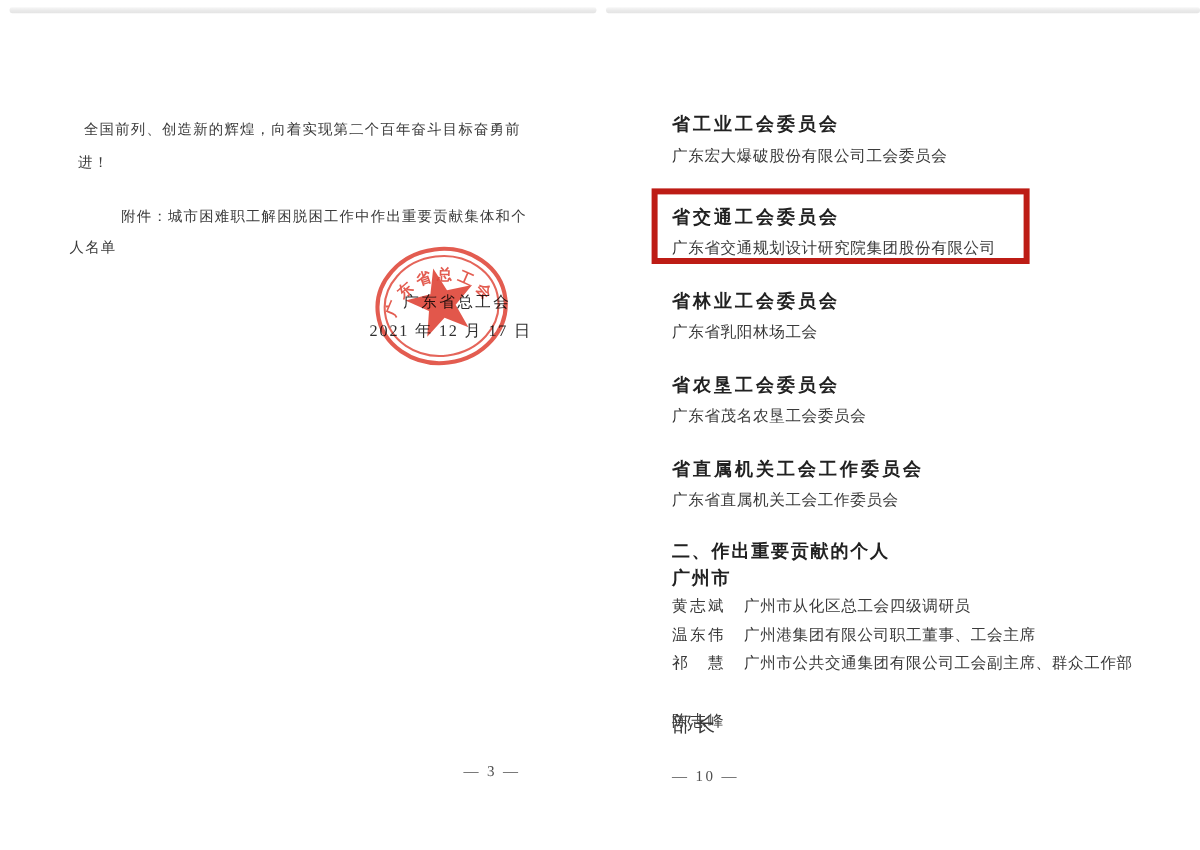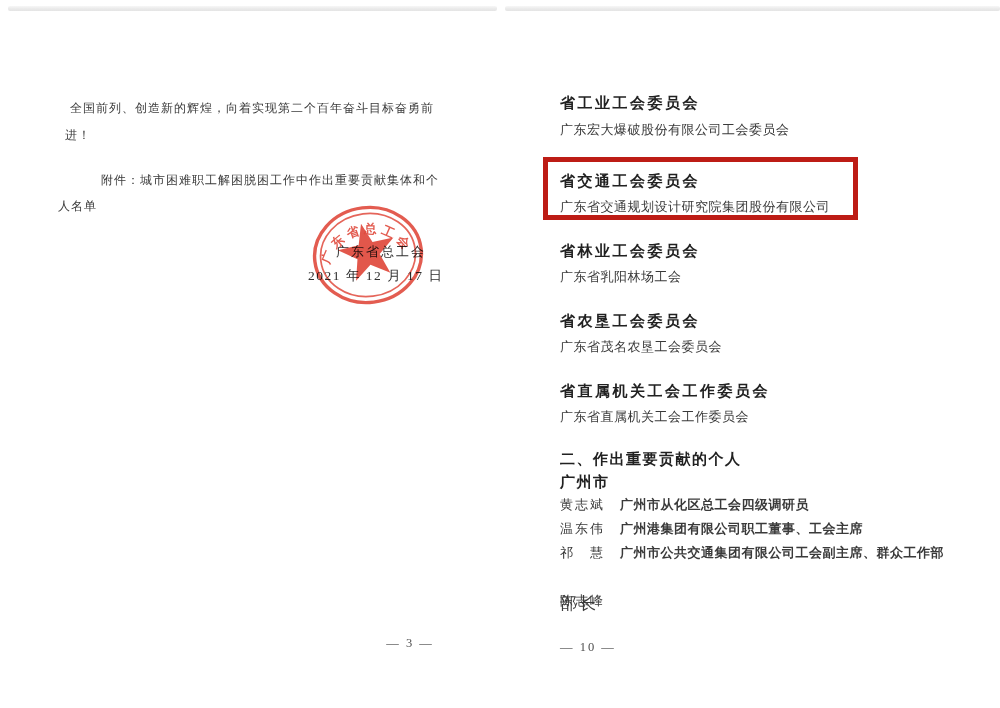--- a/index.html
+++ b/index.html
@@ -45,21 +45,21 @@
     position:absolute;left:38px;top:151px;width:305px;height:53px;
     border:5px solid var(--highlight);background:transparent;
   }
   .section-title,.city-heading{
     font-family:"Liberation Sans","DejaVu Sans",sans-serif;
     font-weight:700;font-size:15px;letter-spacing:1.5px;color:var(--ink-bold);
   }
   .person-row{position:absolute;display:flex;white-space:nowrap;
     font-size:13px;color:var(--ink);}
   .person-name{width:60px;letter-spacing:2px;flex:0 0 auto;}
-  .person-desc{letter-spacing:.5px;font-weight:bold;}
+  .person-desc{letter-spacing:.5px;}
   .desc-cont{font-size:17px;letter-spacing:2px;color:var(--ink);margin-top:24px;}
 
   .page-number{font-size:12.5px;letter-spacing:2px;color:#4e4e4e;text-align:center;}
   .pn-left{left:350px;top:630px;width:110px;text-align:center;}
   .pn-right{left:55px;top:634px;}
 </style>
 </head>
 <body>
 
 <div class="canvas">

